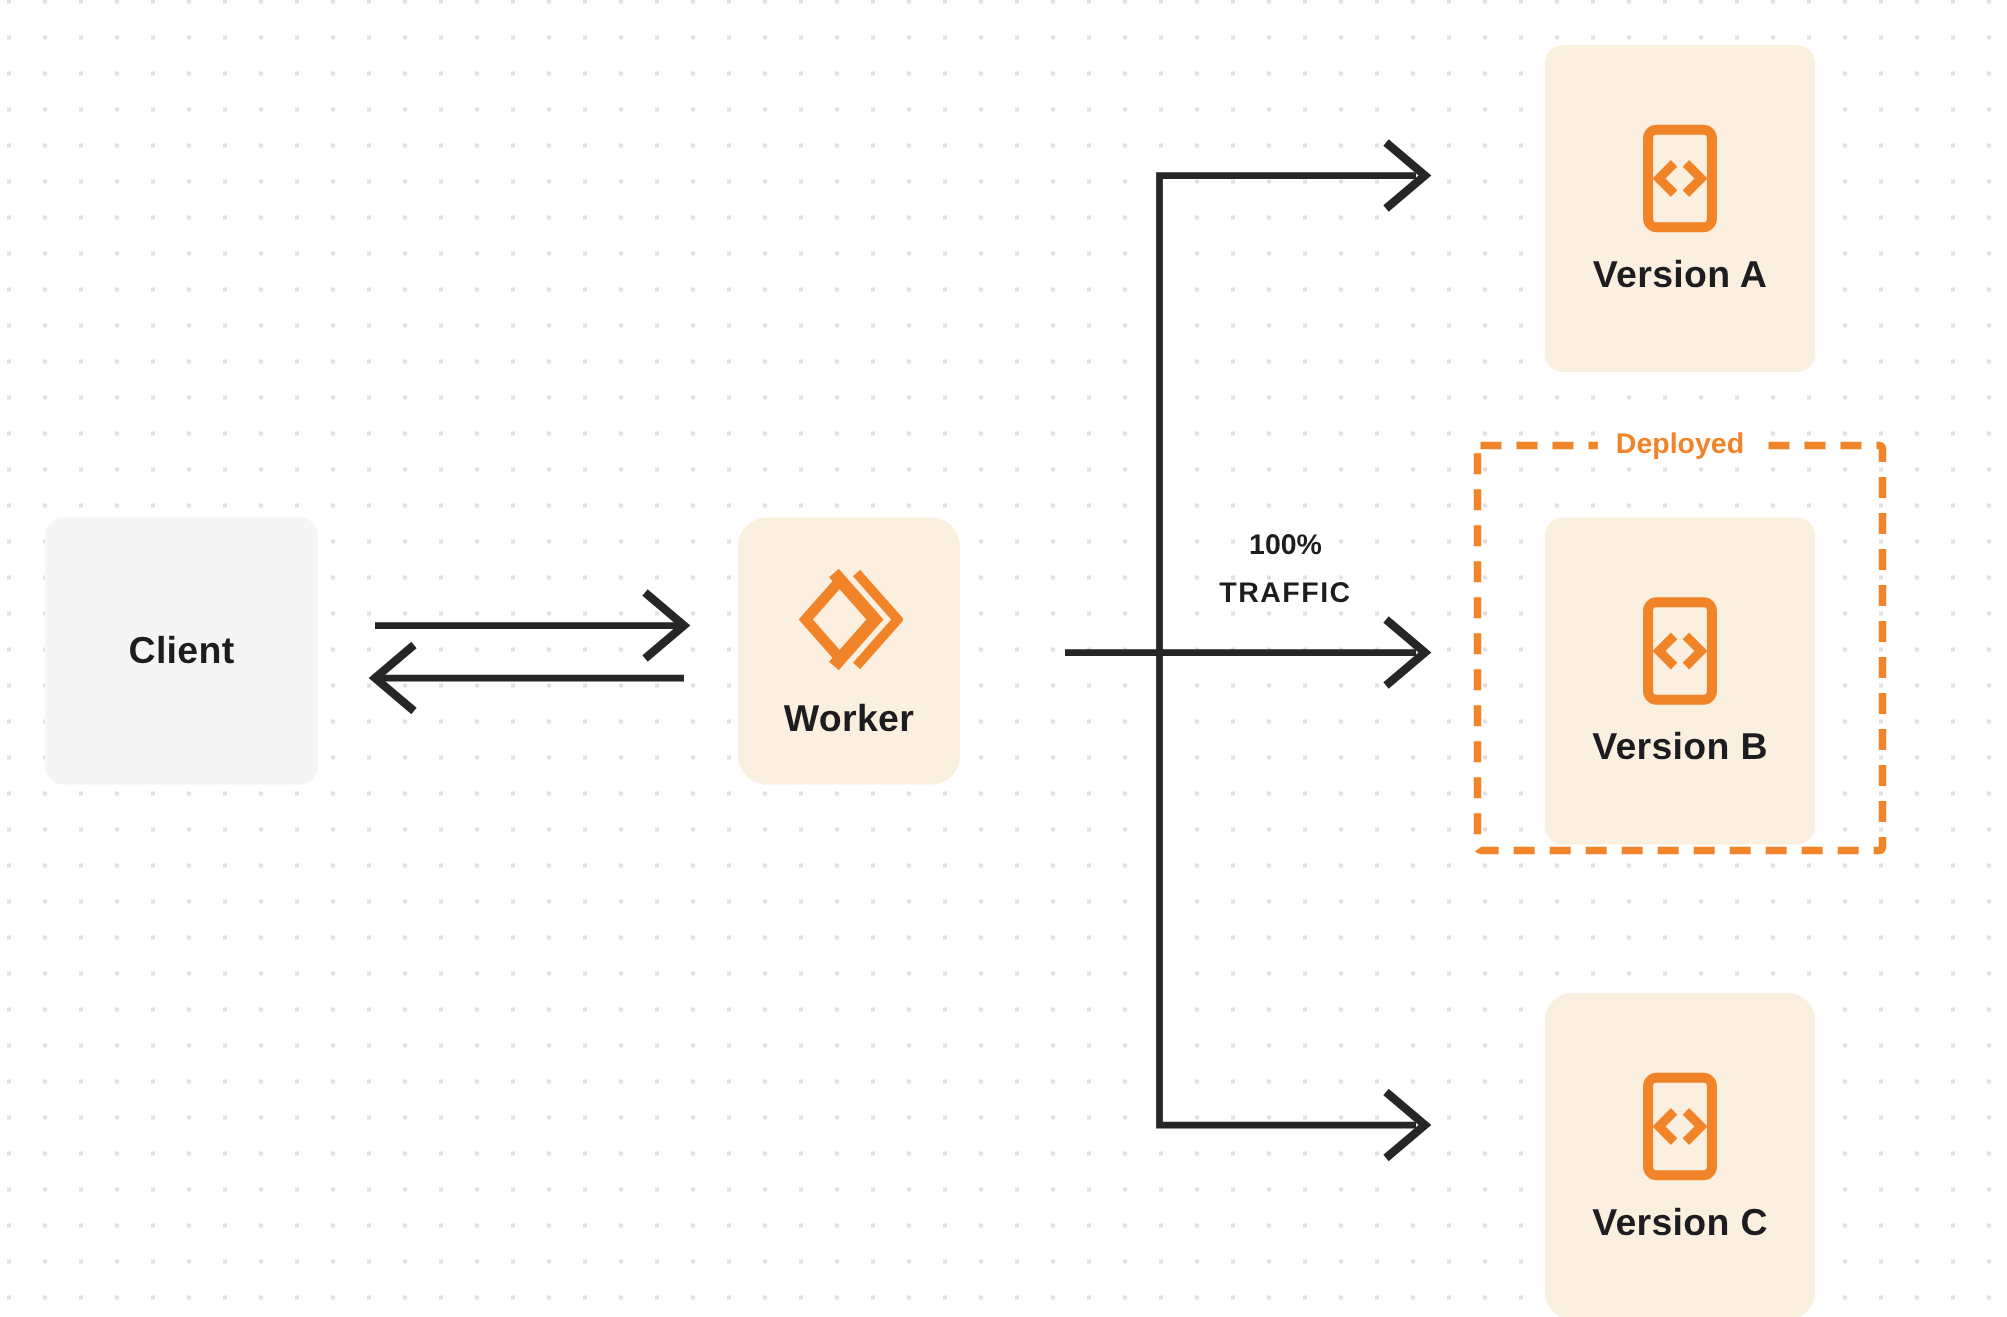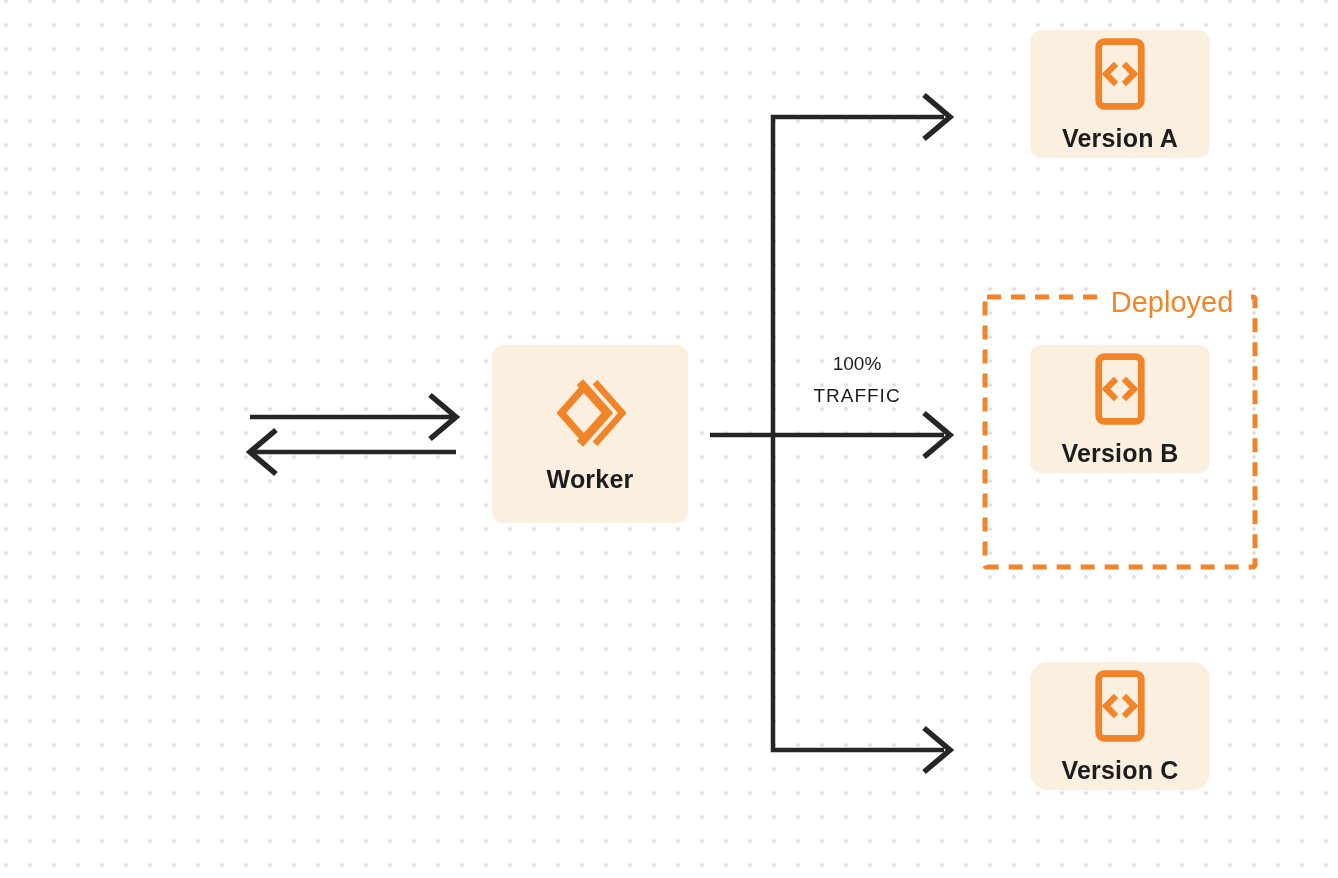--- a/index.html
+++ b/index.html
@@ -38,53 +38,53 @@
     border-radius:12px;
     display:flex; flex-direction:column;
     align-items:center; justify-content:center;
     gap:12px;
   }
   .node-label {
     font-weight:bold; font-size:25px; color: var(--text-dark);
     letter-spacing:0.2px;
   }
   .client-node  { left:30px;  top:345px; width:182px; height:178px; background: var(--box-gray); }
-  .worker-node  { left:492px; top:345px; width:196px; height:178px; background: var(--box-peach); gap:14px; }
-  .version-node { left:1030px; width:180px; height:128px; background: var(--box-peach); gap:12px; }
+  .worker-node  { left:492px; top:345px; width:148px; height:178px; background: var(--box-peach); gap:14px;border-radius:19px; }
+  .version-node { left:1030px; width:180px; height:218px; background: var(--box-peach); gap:12px; }
   .version-a { top:30px; }
   .version-b { top:345px; }
   .version-c { top:662px;border-radius:18px; }
 
   .icon-stroke { stroke: var(--accent-orange); fill:none; }
 
   .traffic-label {
     position:absolute; left:790px; top:348px; width:134px;
     text-align:center;
-    font-weight:normal; font-size:19px; line-height:32px;
+    font-weight:bold; font-size:19px; line-height:32px;
     color: var(--text-dark);
   }
   .traffic-label .line2 { letter-spacing:1px;text-align:center; }
 
   svg.deployed-frame {
     position:absolute; left:982px; top:294px;
     width:276px; height:276px;
     pointer-events:none;
   }
   .deployed-frame rect {
     stroke: var(--accent-orange);
     stroke-width:5;
     stroke-dasharray:14 10;
     fill:none;
   }
   .deployed-label {
-    position:absolute; left:1172px; top:286px;
+    position:absolute; left:1120px; top:286px;
     transform:translateX(-50%);
     background: var(--bg);
     padding:0 12px;
-    font-weight:normal; font-size:29px;
+    font-weight:bold; font-size:19px;
     color: var(--accent-orange);
     white-space:nowrap;
   }
 </style>
 </head>
 <body>
 
 <div class="canvas">
 
   <svg class="arrow-layer" viewBox="0 0 1338 878">
@@ -100,20 +100,23 @@
       <path class="arrow-shaft" d="M710,435 L944,435"></path>
       <path class="arrow-head" d="M924,413 L950,435 L924,457"></path>
     </g>
     <g>
       <path class="arrow-shaft" d="M944,117 L773,117 L773,750 L944,750"></path>
       <path class="arrow-head" d="M924,95 L950,117 L924,139"></path>
       <path class="arrow-head" d="M924,728 L950,750 L924,772"></path>
     </g>
   </svg>
 
+  <div class="node client-node">
+    <span class="node-label">Client</span>
+  </div>
 
   <div class="node worker-node">
     <svg width="72" height="76" viewBox="0 0 100 100">
       <polyline class="icon-stroke" points="40,16 10,50 40,84" stroke-width="10"></polyline>
       <polyline class="icon-stroke" points="36,7 74,50 36,93" stroke-width="12"></polyline>
       <polyline class="icon-stroke" points="57,7 95,50 57,93" stroke-width="9"></polyline>
     </svg>
     <span class="node-label">Worker</span>
   </div>
 

